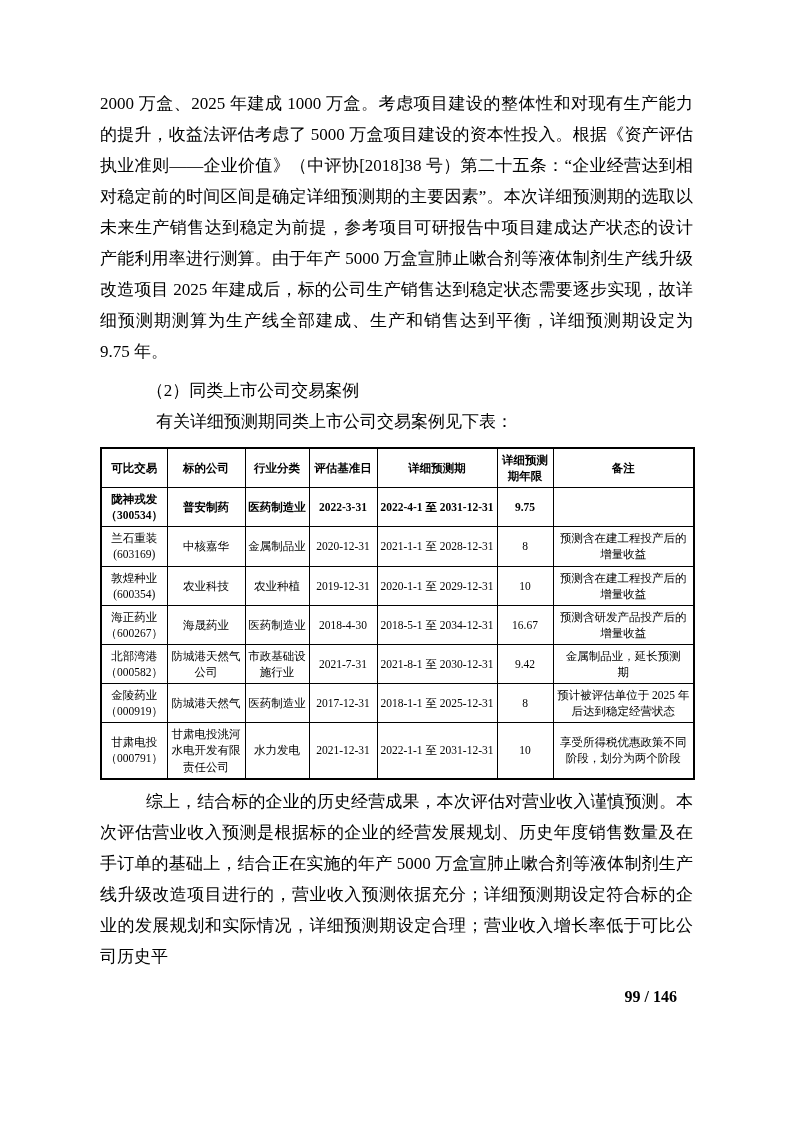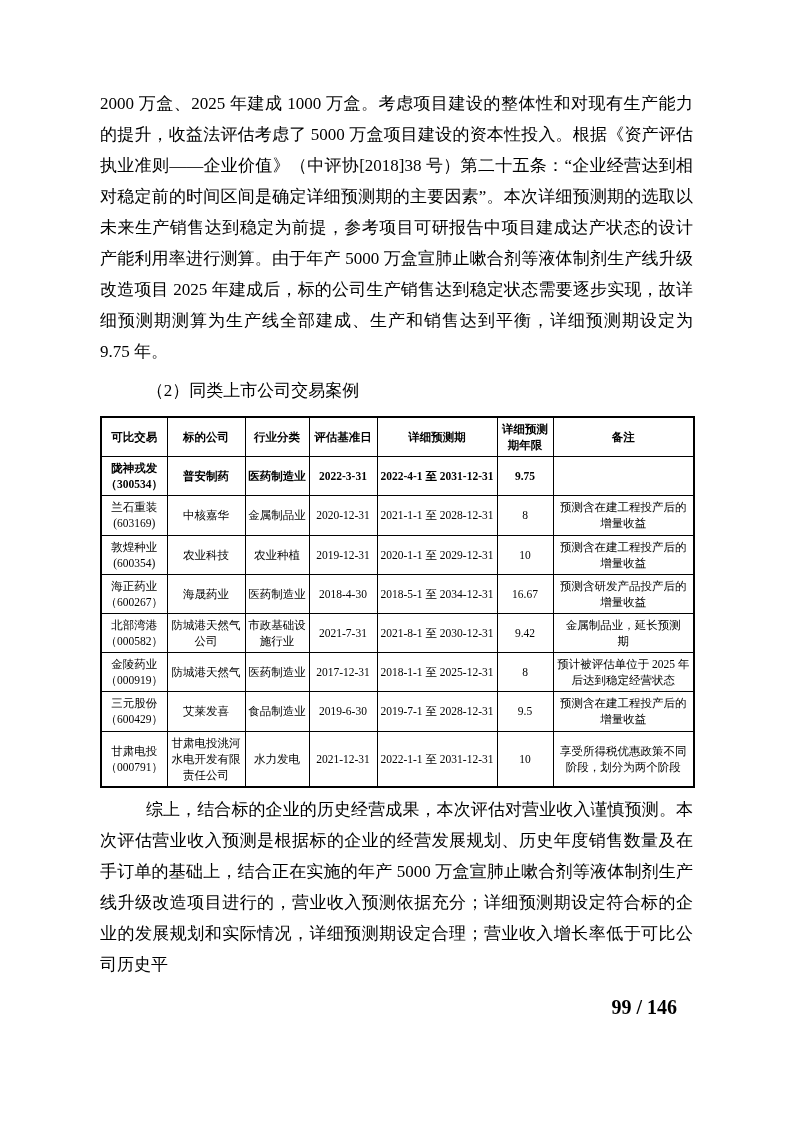--- a/index.html
+++ b/index.html
@@ -64,32 +64,33 @@
   .col-period { width: 120px; }
   .col-years { width: 56px; }
   .col-note { width: 141px; }
   .p-analysis { margin-top: 14px; text-indent: 2.7em; }
   .p-summary { margin-top: 6px; text-indent: 2.7em; }
   .page-num {
     margin-top: 16px;
     padding-right: 16px;
     text-align: right;
     font-weight: bold;
-    font-size: 20px;
+    font-size: 16px;
   }
 </style>
 </head>
 <body>
 
 <div class="page">
 
   <p class="body-par">2000 万盒、2025 年建成 1000 万盒。考虑项目建设的整体性和对现有生产能力的提升，收益法评估考虑了 5000 万盒项目建设的资本性投入。根据《资产评估执业准则——企业价值》（中评协[2018]38 号）第二十五条：“企业经营达到相对稳定前的时间区间是确定详细预测期的主要因素”。本次详细预测期的选取以未来生产销售达到稳定为前提，参考项目可研报告中项目建成达产状态的设计产能利用率进行测算。由于年产 5000 万盒宣肺止嗽合剂等液体制剂生产线升级改造项目 2025 年建成后，标的公司生产销售达到稳定状态需要逐步实现，故详细预测期测算为生产线全部建成、生产和销售达到平衡，详细预测期设定为 9.75 年。</p>
 
   <p class="body-par heading">（2）同类上市公司交易案例</p>
 
+  <p class="body-par intro">有关详细预测期同类上市公司交易案例见下表：</p>
 
   <table class="cases-table">
     <colgroup>
       <col class="col-comparable">
       <col class="col-target">
       <col class="col-industry">
       <col class="col-valdate">
       <col class="col-period">
       <col class="col-years">
       <col class="col-note">
@@ -168,31 +169,20 @@
 （000919）</td>
           <td>防城港天然气</td>
           <td>医药制造业</td>
           <td>2017-12-31</td>
           <td>2018-1-1 至 2025-12-31</td>
           <td>8</td>
           <td>预计被评估单位于 2025 年
 后达到稳定经营状态</td>
         </tr>
         <tr>
-          <td>三元股份
-（600429）</td>
-          <td>艾莱发喜</td>
-          <td>食品制造业</td>
-          <td>2019-6-30</td>
-          <td>2019-7-1 至 2028-12-31</td>
-          <td>9.5</td>
-          <td>预测含在建工程投产后的
-增量收益</td>
-        </tr>
-        <tr>
           <td>甘肃电投
 （000791）</td>
           <td>甘肃电投洮河
 水电开发有限
 责任公司</td>
           <td>水力发电</td>
           <td>2021-12-31</td>
           <td>2022-1-1 至 2031-12-31</td>
           <td>10</td>
           <td>享受所得税优惠政策不同

